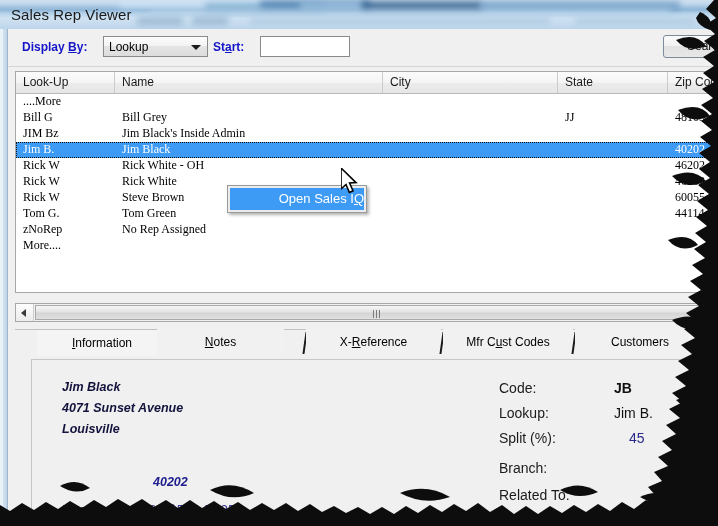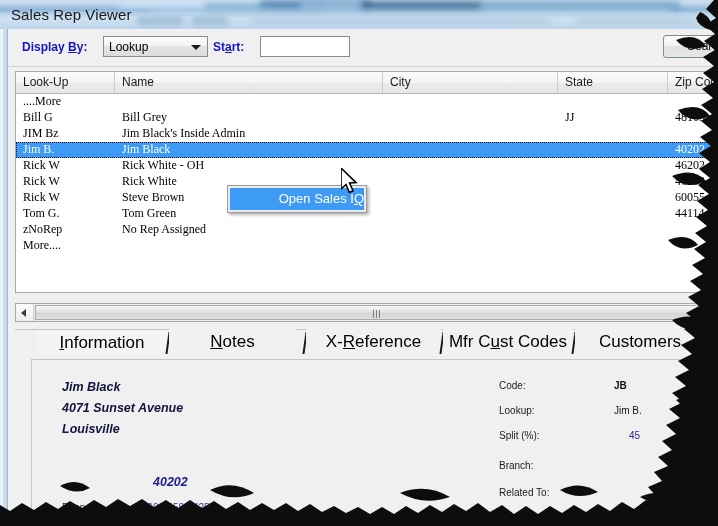--- a/index.html
+++ b/index.html
@@ -292,21 +292,21 @@
     position: absolute;
     left: 7px; top: 300px;
     width: 704px; height: 27px;
   }
   .tab {
     position: absolute;
     top: 0;
     height: 27px;
     line-height: 26px;
     text-align: center;
-    font-size: 17px;
+    font-size: 12px;
     color: #000;
     background: #f1f1f1;
     box-sizing: border-box;
   }
   .tab.active {
     background: #f4f4f4;
     border-top: 1px solid #c0c0c0;
   }
   .tab-sep {
     position: absolute;
@@ -328,21 +328,21 @@
     left: 23px; top: 330px;
     width: 688px; height: 196px;
     background: #f0f0f0;
     border: 1px solid #c6c6c6;
     border-right: none;
     border-bottom: none;
     box-sizing: border-box;
   }
   .d-text {
     position: absolute;
-    font-size: 10px;
+    font-size: 14px;
     white-space: nowrap;
   }
   .addr {
     font-weight: bold;
     font-style: italic;
     color: #12123c;
     font-size: 12.5px;
   }
   .zipbig {
     font-weight: bold;
@@ -512,21 +512,21 @@
         </div>
         <div id="hscroll-thumb">
           <span id="hscroll-grip"></span>
         </div>
       </div>
 
       <div id="tabstrip">
         <div id="tab-underline-top"></div>
       <div class="tab active" style="left: 22px; width: 130px;"><span></span><span class="ul">I</span><span>nformation</span></div>
           <div class="tab-sep" style="left: 152px;"></div>
-          <div class="tab" style="left: 154px; width: 127px;"><span></span><span class="ul">N</span><span>otes</span></div>
+          <div class="tab" style="left: 142px; width: 127px;"><span></span><span class="ul">N</span><span>otes</span></div>
           <div class="tab-sep" style="left: 289px;"></div>
           <div class="tab" style="left: 291px; width: 135px;"><span>X-</span><span class="ul">R</span><span>eference</span></div>
           <div class="tab-sep" style="left: 426px;"></div>
           <div class="tab" style="left: 428px; width: 130px;"><span>Mfr C</span><span class="ul">u</span><span>st Codes</span></div>
           <div class="tab-sep" style="left: 558px;"></div>
           <div class="tab" style="left: 560px; width: 130px;"><span>Customers</span><span class="ul"></span><span></span></div>
           <div class="tab-sep" style="left: 690px;"></div>
         </div>
 
       <div id="detail">

